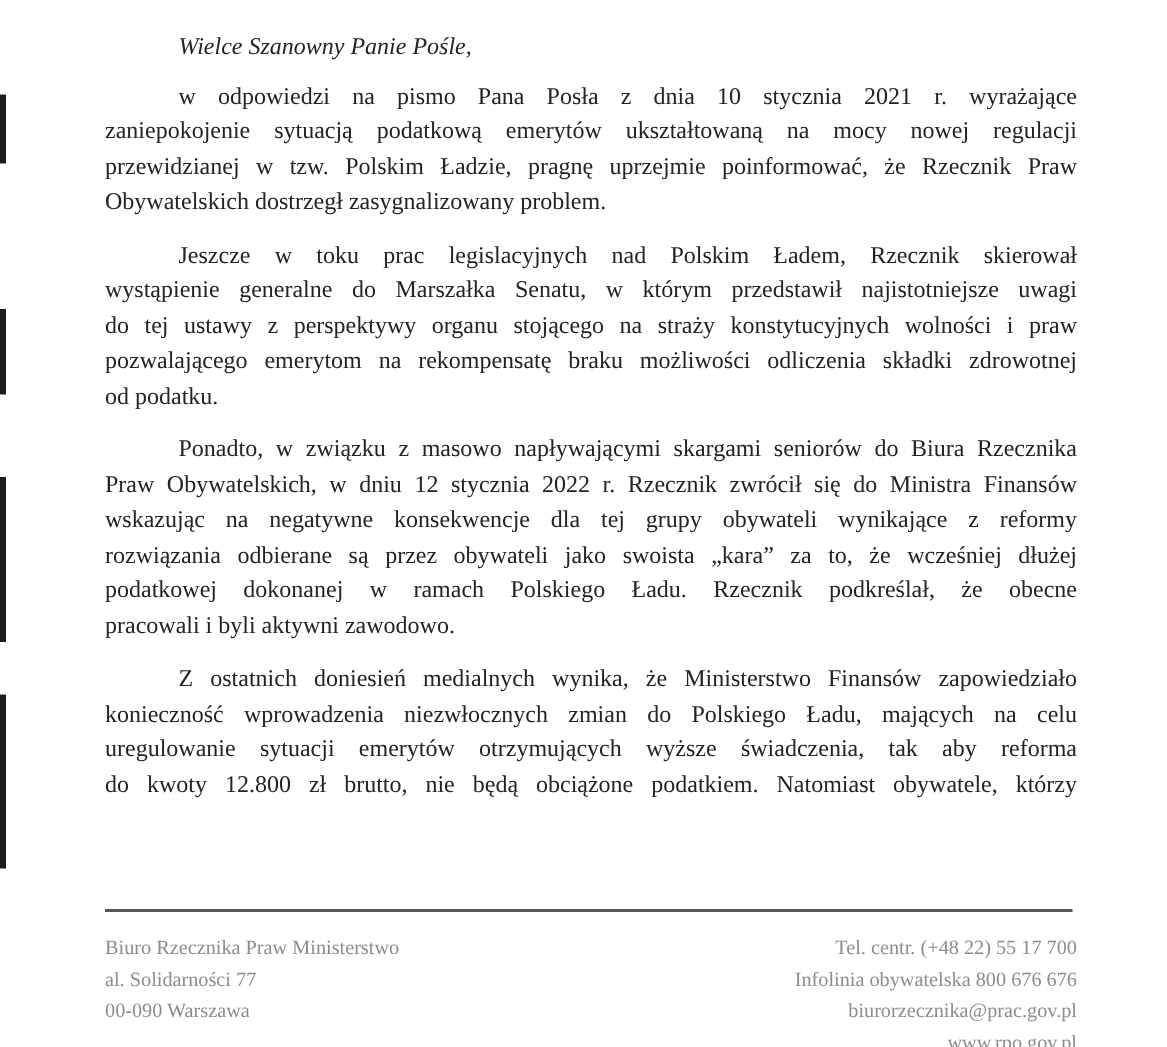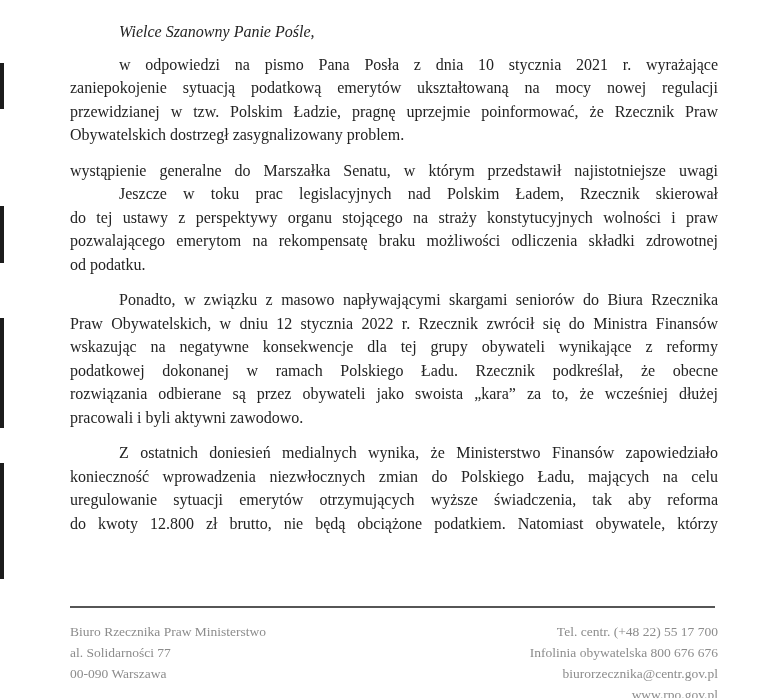--- a/index.html
+++ b/index.html
@@ -74,32 +74,32 @@
   <div class="content">
     <div class="salutation">Wielce Szanowny Panie Pośle,</div>
     <div>
         <div class="para">
           <div class="line first">w odpowiedzi na pismo Pana Posła z dnia 10 stycznia 2021 r. wyrażające</div>
           <div class="line">zaniepokojenie sytuacją podatkową emerytów ukształtowaną na mocy nowej regulacji</div>
           <div class="line">przewidzianej w tzw. Polskim Ładzie, pragnę uprzejmie poinformować, że Rzecznik Praw</div>
           <div class="line natural-end">Obywatelskich dostrzegł zasygnalizowany problem.</div>
         </div>
         <div class="para">
+          <div class="line first">Jeszcze w toku prac legislacyjnych nad Polskim Ładem, Rzecznik skierował</div>
           <div class="line">wystąpienie generalne do Marszałka Senatu, w którym przedstawił najistotniejsze uwagi</div>
-          <div class="line first">Jeszcze w toku prac legislacyjnych nad Polskim Ładem, Rzecznik skierował</div>
           <div class="line">do tej ustawy z perspektywy organu stojącego na straży konstytucyjnych wolności i praw</div>
           <div class="line">pozwalającego emerytom na rekompensatę braku możliwości odliczenia składki zdrowotnej</div>
           <div class="line natural-end">od podatku.</div>
         </div>
         <div class="para">
           <div class="line first">Ponadto, w związku z masowo napływającymi skargami seniorów do Biura Rzecznika</div>
           <div class="line">Praw Obywatelskich, w dniu 12 stycznia 2022 r. Rzecznik zwrócił się do Ministra Finansów</div>
           <div class="line">wskazując na negatywne konsekwencje dla tej grupy obywateli wynikające z reformy</div>
+          <div class="line">rozwiązania odbierane są przez obywateli jako swoista „kara” za to, że wcześniej dłużej</div>
           <div class="line">podatkowej dokonanej w ramach Polskiego Ładu. Rzecznik podkreślał, że obecne</div>
-          <div class="line">rozwiązania odbierane są przez obywateli jako swoista „kara” za to, że wcześniej dłużej</div>
           <div class="line natural-end">pracowali i byli aktywni zawodowo.</div>
         </div>
         <div class="para">
           <div class="line first">Z ostatnich doniesień medialnych wynika, że Ministerstwo Finansów zapowiedziało</div>
           <div class="line">konieczność wprowadzenia niezwłocznych zmian do Polskiego Ładu, mających na celu</div>
           <div class="line">uregulowanie sytuacji emerytów otrzymujących wyższe świadczenia, tak aby reforma</div>
           <div class="line">do kwoty 12.800 zł brutto, nie będą obciążone podatkiem. Natomiast obywatele, którzy</div>
         </div>
       </div>
   </div>
@@ -108,18 +108,18 @@
 
   <div class="footer">
     <div class="footer-col-left">
         <div>Biuro Rzecznika Praw Ministerstwo</div>
         <div>al. Solidarności 77</div>
         <div>00-090 Warszawa</div>
       </div>
     <div class="footer-col-right">
         <div>Tel. centr. (+48 22) 55 17 700</div>
         <div>Infolinia obywatelska 800 676 676</div>
-        <div>biurorzecznika@centr.gov.pl</div>
+        <div>biurorzecznika@prac.gov.pl</div>
         <div>www.rpo.gov.pl</div>
       </div>
   </div>
 
 </div>
 
 </body></html>

